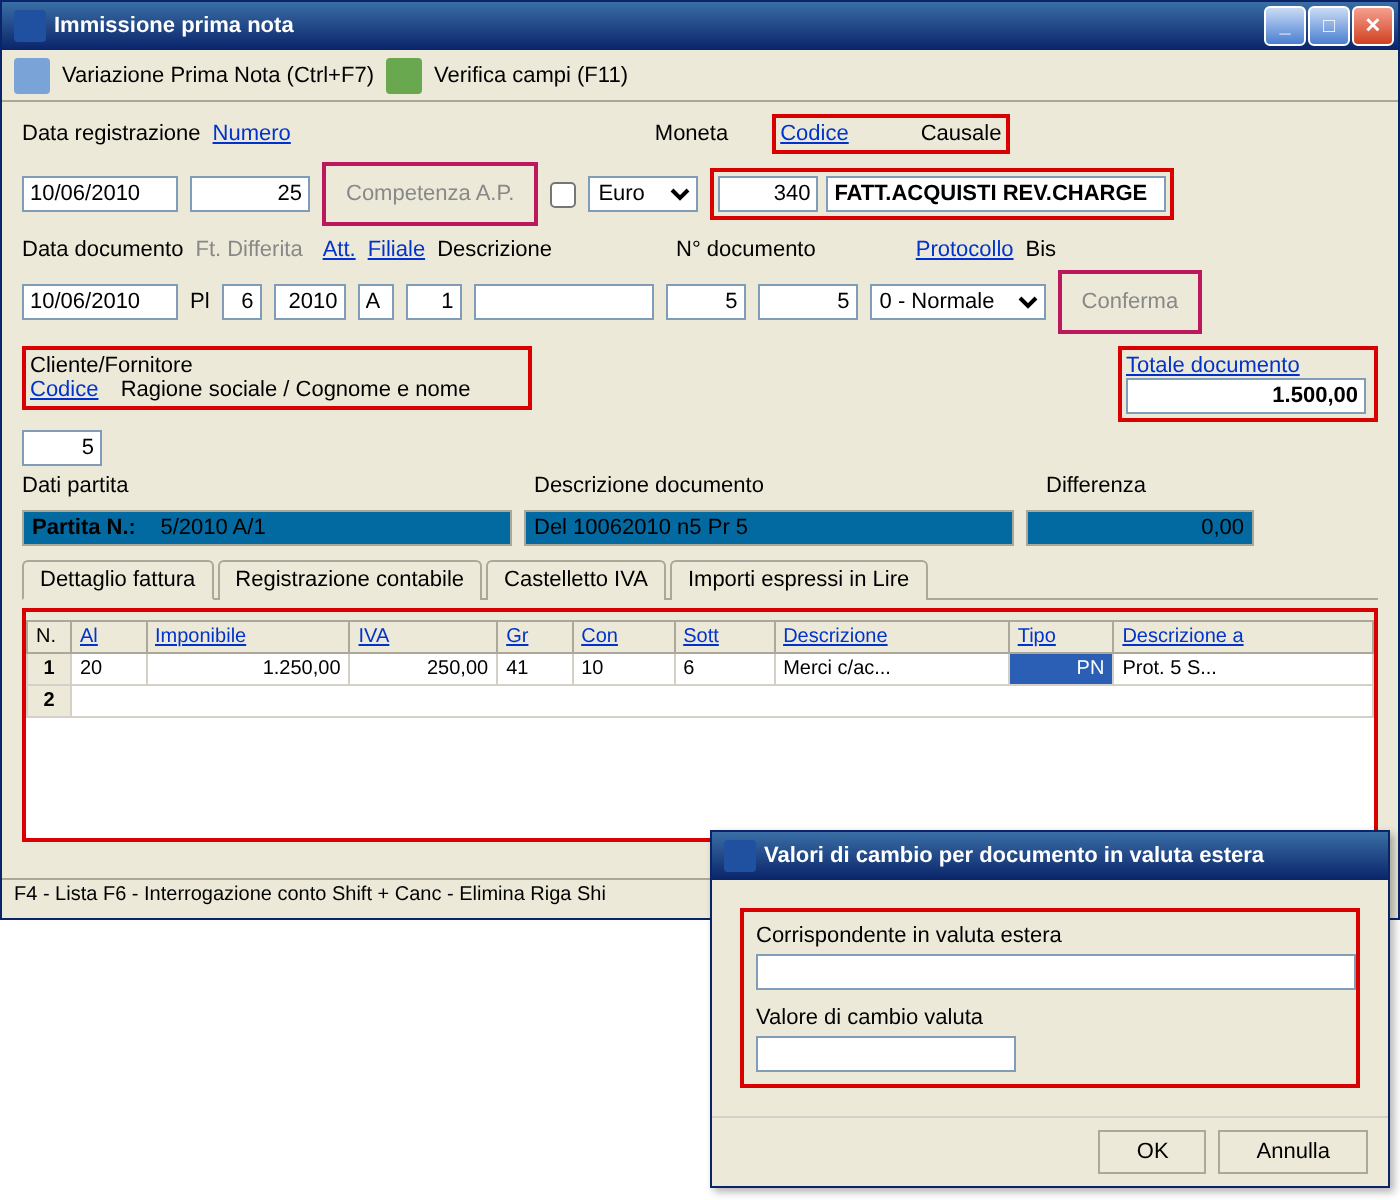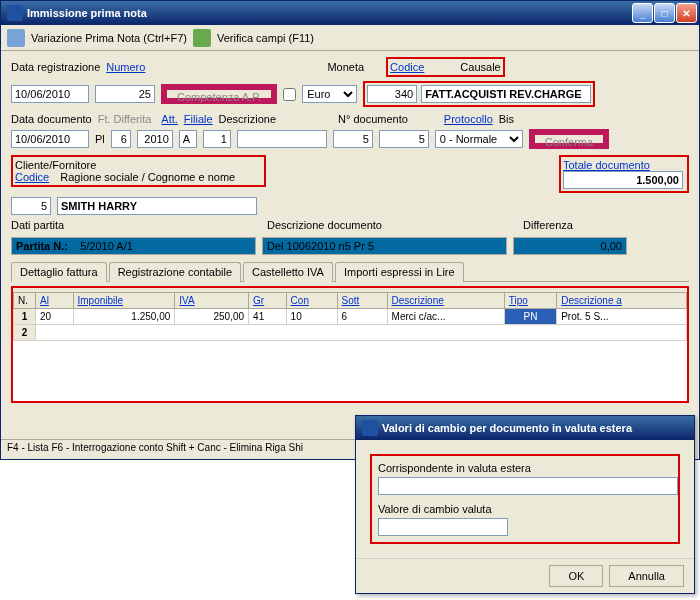--- a/index.html
+++ b/index.html
@@ -16,38 +16,38 @@
 .toolbar { height: 26px; background: #ece9d8; border-bottom: 1px solid #aca899; display: flex; align-items: center; padding: 0 6px; gap: 6px; }
 .tool-ico { width: 18px; height: 18px; background: #7aa3d8; border-radius: 2px; }
 
 .content { padding: 6px 10px; position: relative; }
 .row { display: flex; align-items: center; margin-bottom: 4px; gap: 6px; }
 .lbl { color: #000; }
 .link { color: #0033cc; text-decoration: underline; }
 input.fld { border: 1px solid #7f9db9; background: #fff; padding: 1px 3px; height: 18px; font-size: 11px; }
 input.fld.right { text-align: right; }
 select.sel { border: 1px solid #7f9db9; background: #fff; height: 18px; font-size: 11px; }
-.btn-flat { border: 6px solid #be185d; background: #ece9d8; padding: 1px 10px; height: 20px; color: #888; }
+.btn-flat { border: 2px solid #be185d; background: #ece9d8; padding: 1px 10px; height: 32px; color: #888; }
 
 .redbox { border: 2px solid #d80000; padding: 2px; }
 
 .group { border: 1px solid #aca899; background: #0369a1; padding: 2px 4px; margin-top: 2px; }
 
 .tabs { display: flex; border-bottom: 1px solid #aca899; margin-top: 6px; }
 .tab { padding: 3px 8px; border: 1px solid #aca899; border-bottom: none; background: #ece9d8; margin-right: 2px; border-radius: 3px 3px 0 0; position: relative; top: 1px; }
 .tab.active { background: #ece9d8; border-bottom: 1px solid #ece9d8; }
 
 .grid { border: 1px solid #aca899; background: #fff; margin-top: 4px; }
 .grid table { width: 100%; border-collapse: collapse; }
 .grid th { background: #ece9d8; border: 1px solid #aca899; padding: 2px 4px; font-weight: normal; text-align: left; font-size: 10px; }
 .grid th.link { color: #0033cc; text-decoration: underline; }
 .grid td { border: 1px solid #d4d0c8; padding: 2px 4px; font-size: 10px; }
 .grid td.right { text-align: right; }
 .grid .rownum { background: #ece9d8; text-align: center; font-weight: bold; width: 22px; }
-.pn-cell { background: #2b5fb5; color: #fff; text-align: center; }
+.pn-cell { background: #2b5fb5; color: #fff; text-align: right; }
 
 .statusbar { position: absolute; bottom: 0; left: 0; right: 15px; height: 20px; background: #ece9d8; border-top: 1px solid #aca899; padding: 2px 6px; font-size: 10px; }
 
 .modal { position: absolute; background: #ece9d8; border: 1px solid #0a246a; box-shadow: 2px 2px 4px rgba(0,0,0,0.3); }
 .modal .body { padding: 14px; }
 .modal .btnrow { display: flex; justify-content: flex-end; gap: 6px; padding: 6px 10px; border-top: 1px solid #d4d0c8; }
 .modal .btnrow button { border: 1px solid #aca899; background: #ece9d8; padding: 2px 18px; height: 22px; }
 .fld-yellow { background: #ffffcc; }
 </style>
 </head>
@@ -97,21 +97,21 @@
     </div>
 
     <div class="row" style="margin-top:6px;">
       <span class="lbl">Data documento</span>
       <span style="color:#888;">Ft. Differita</span>
       <span class="link" style="margin-left:4px;">Att.</span>
       <span class="link">Filiale</span>
       <span class="lbl">Descrizione</span>
       <span style="flex:0 0 50px;"></span>
       <span class="lbl">N° documento</span>
-      <span class="link" style="margin-left:30px;">Protocollo</span>
+      <span class="link" style="margin-left:44px;">Protocollo</span>
       <span class="lbl">Bis</span>
     </div>
     <div class="row">
       <input class="fld" style="width: 78px;" value="10/06/2010">
       <span class="lbl">Pl</span>
       <input class="fld right" style="width: 20px;" value="6">
       <input class="fld right" style="width: 36px;" value="2010">
       <input class="fld" style="width: 18px;" value="A">
       <input class="fld right" style="width: 28px;" value="1">
       <input class="fld" style="width: 90px;">
@@ -128,21 +128,20 @@
         <span class="lbl" style="margin-left:8px;">Ragione sociale / Cognome e nome</span>
       </div>
       <div style="flex:1;"></div>
       <div class="redbox" style="flex:0 0 130px;">
         <div class="link">Totale documento</div>
         <input class="fld right" style="width: 120px; font-weight: bold;" value="1.500,00">
       </div>
     </div>
     <div class="row">
       <input class="fld right" style="width: 40px;" value="5">
-      <input class="fld" style="width: 200px; font-weight: bold;" value="SMITH HARRY">
     </div>
 
     <div class="row" style="margin-top:4px;">
       <span class="lbl" style="width:250px;">Dati partita</span>
       <span class="lbl" style="width:250px;">Descrizione documento</span>
       <span class="lbl">Differenza</span>
     </div>
     <div class="row">
       <span class="group" style="width:245px;"><b>Partita N.:</b>&nbsp;&nbsp;&nbsp;&nbsp;<span>5/2010  A/1</span></span>
       <span class="group" style="width:245px;">Del 10062010 n5        Pr     5</span>

